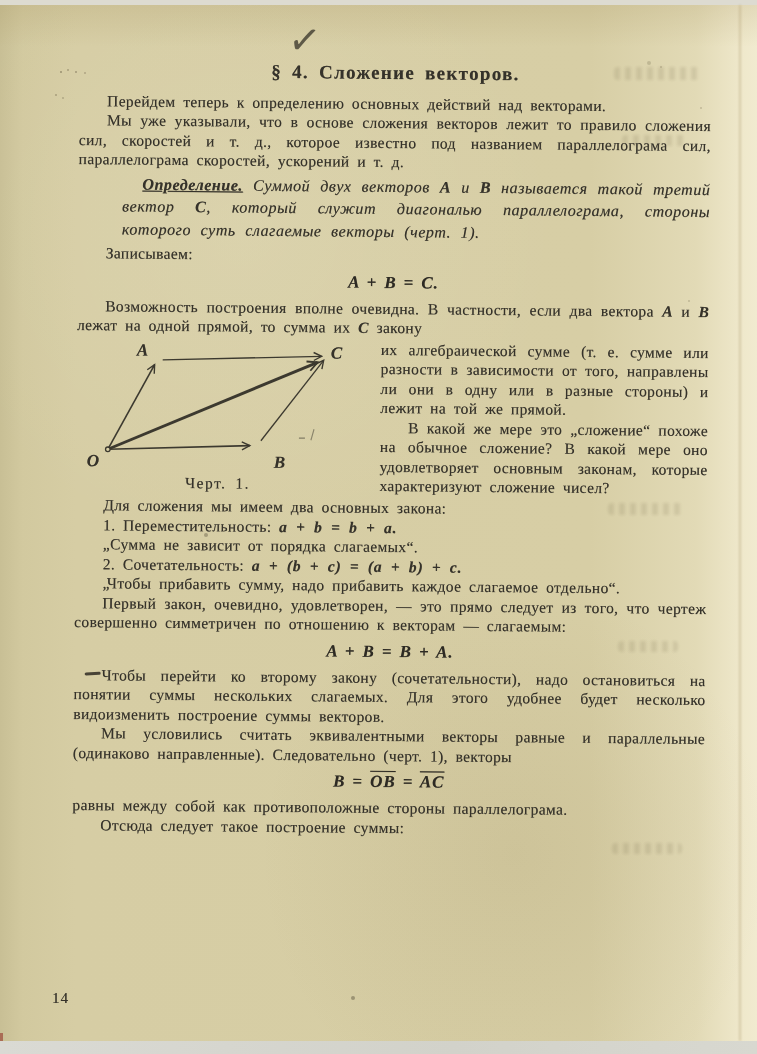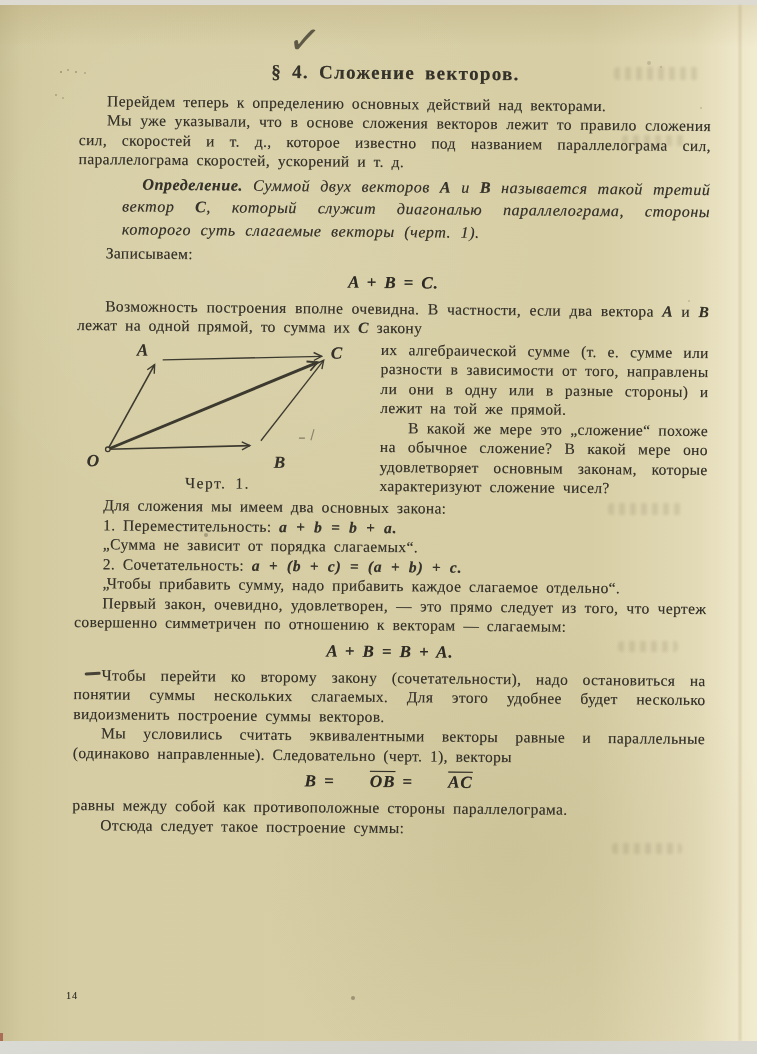--- a/index.html
+++ b/index.html
@@ -43,33 +43,33 @@
     color:#35322a;font-size:15.5px;line-height:19.5px;
     text-align:justify;letter-spacing:.35px;word-spacing:3.5px;
     text-shadow:.2px .2px .4px rgba(53,50,42,.55);
   }
   .title{text-align:center;font-size:19px;font-weight:bold;letter-spacing:1.3px;
     margin:8px 0 11px 0;word-spacing:4px;}
   p.body{margin:0;}
   .ind{text-indent:28px;}
   .definition{margin:4px 0 3px 44px;font-style:italic;font-size:16px;line-height:22.5px;
     text-indent:20px;letter-spacing:.55px;word-spacing:5px;}
-  .def-lead{font-weight:bold;}
+  .def-lead{font-weight:bold;text-decoration:underline;}
   .vec{font-weight:bold;font-style:italic;}
   .formula{text-align:center;font-style:italic;font-weight:bold;font-size:17px;
     letter-spacing:.9px;word-spacing:2px;line-height:23px;margin:5px 0;color:#2d2a23;}
-  .ovl{text-decoration:overline;margin-left:28px;}
+  .ovl{text-decoration:overline;}
   .mvar{font-style:italic;font-weight:bold;letter-spacing:.9px;}
   .fig-row{display:flex;margin-top:2px;}
   .figure{flex:none;width:292px;margin-left:2px;}
   .fig-text{flex:1;padding-left:10px;}
   .dash-host{position:relative;}
   .dash-host::before{content:"";position:absolute;left:11px;top:7px;width:16px;height:3px;
     background:#38342a;border-radius:2px;transform:rotate(-3deg);opacity:.9;}
-  .page-number{position:absolute;left:66px;top:985px;font-size:10px;color:#35322a;
+  .page-number{position:absolute;left:52px;top:985px;font-size:15px;color:#35322a;
     letter-spacing:1px;text-shadow:.2px .2px .4px rgba(53,50,42,.55);}
 </style>
 </head>
 <body>
 
 <div class="top-strip"></div>
 <div class="top-line"></div>
 
 <div class="page">
   <div class="crease"></div>

